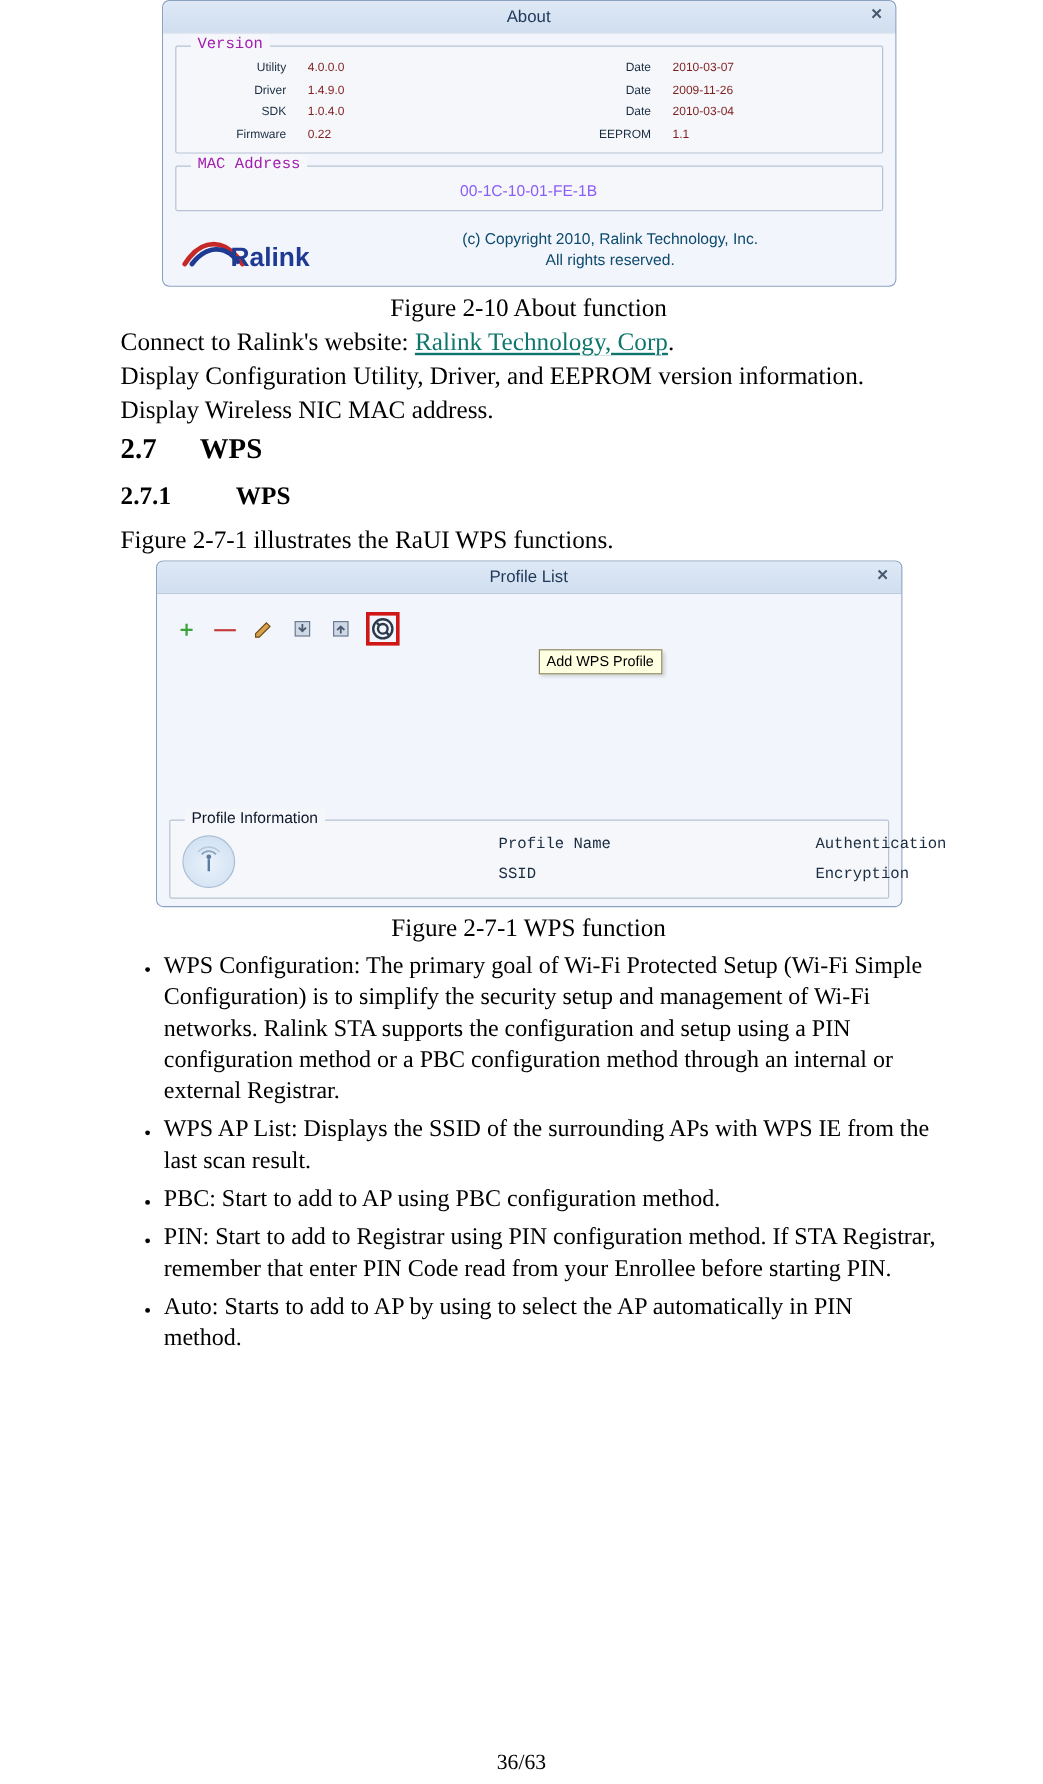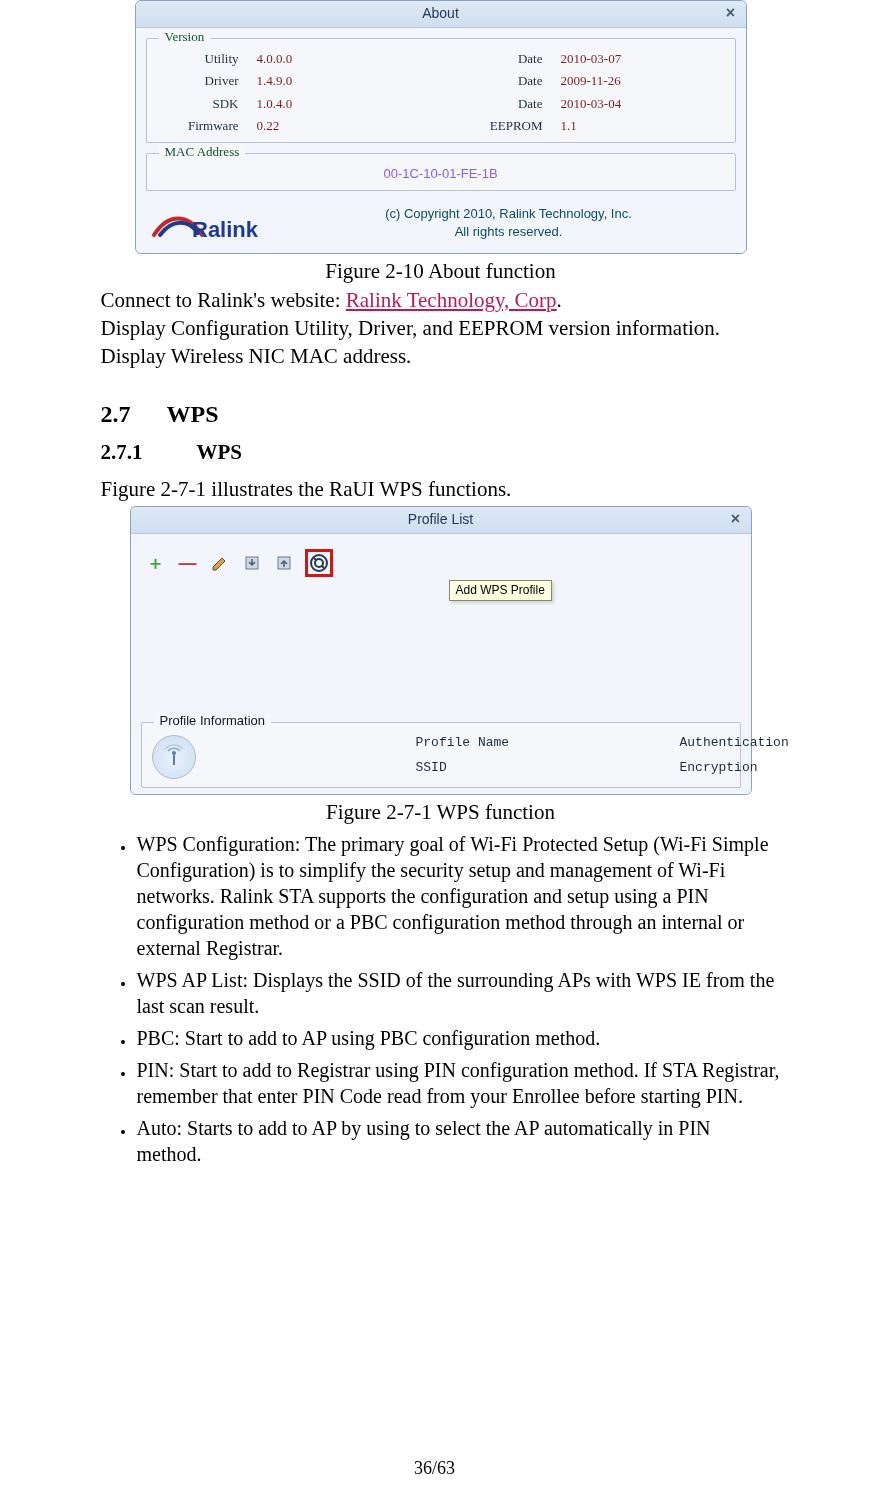--- a/index.html
+++ b/index.html
@@ -3,35 +3,35 @@
 <meta charset="utf-8">
 <style>
   html,body{margin:0;padding:0;background:#fff;color:#000;font-family:"Times New Roman",Times,serif;font-size:21px;line-height:1.25}
   .page{width:696px;margin:0 auto;padding:0 2px 40px 14px;box-sizing:border-box;position:relative;min-height:1487px}
   
   .win{border:1px solid #8aa3c4;border-radius:6px;background:linear-gradient(#eef3fb,#f7fafd);box-shadow:0 0 0 1px #fff inset;margin:0 auto;position:relative}
   .win-titlebar{background:linear-gradient(#dfe9f6,#d0deef);border-bottom:1px solid #b9c8dc;border-radius:6px 6px 0 0;display:flex;align-items:center;justify-content:center;height:26px;font-family:"Segoe UI",Tahoma,Arial,sans-serif;font-size:14px;color:#203a59;position:relative}
   .win-close{position:absolute;right:6px;top:4px;width:18px;height:18px;text-align:center;line-height:16px;color:#4a5a70;font-family:Arial,sans-serif;font-size:16px;font-weight:bold;cursor:pointer}
   .win-body{padding:10px 10px 6px 10px;background:#f2f5fb;border-radius:0 0 6px 6px}
   .groupbox{border:1px solid #b7c3d4;border-radius:2px;position:relative;padding:12px 10px 8px 10px;margin-bottom:10px;background:#f5f7fb}
-  .group-legend{position:absolute;top:-10px;left:12px;background:#f5f7fb;padding:0 6px;font-family:Liberation Serif, serif;font-size:13px;color:#14532d}
-  .grid2{display:grid;grid-template-columns:1fr 1fr;column-gap:40px;row-gap:6px;font-family:Liberation Serif, serif;font-size:13px;color:#1a2c40}
+  .group-legend{position:absolute;top:-10px;left:12px;background:#f5f7fb;padding:0 6px;font-family:Liberation Mono, monospace;font-size:13px;color:#a21caf}
+  .grid2{display:grid;grid-template-columns:1fr 1fr;column-gap:40px;row-gap:6px;font-family:Liberation Sans, sans-serif;font-size:10px;color:#1a2c40}
   .kv{display:grid;grid-template-columns:82px auto;column-gap:18px}
   .kv .k{text-align:right;color:#1a2c40}
   .kv .v{text-align:left;color:#7f1d1d}
   .center{text-align:center;font-family:"Segoe UI",Tahoma,Arial,sans-serif;font-size:13px;color:#8b5cf6}
   .logo-row{display:flex;align-items:flex-start;gap:16px;padding:4px 2px 2px 2px}
   .logo-row .copy{flex:1;text-align:center;font-family:Liberation Sans, sans-serif;font-size:13px;color:#0c4a6e;line-height:1.35}
   .ralink-logo{width:120px;height:40px;position:relative}
   .ralink-logo svg{width:120px;height:40px}
   .caption{text-align:center;margin:4px 0 2px 0}
   .body-text p{margin:2px 0}
-  a.link{color:#be185d;}
+  a.link{color:#0f766e;}
   h2,h3{font-family:"Times New Roman",Times,serif;font-weight:bold;margin:0}
-  h2{font-size:24px;margin-top:30px}
+  h2{font-size:24px;margin-top:6px}
   h3{font-size:21px;margin-top:10px;margin-bottom:10px}
   .sec-row{display:flex;gap:36px;align-items:baseline}
   .sub-row{display:flex;gap:54px;align-items:center}
   
   .toolbar{display:flex;align-items:center;gap:10px;height:34px;padding:2px 4px}
   .tbicon{width:22px;height:22px;display:flex;align-items:center;justify-content:center;font-family:Arial,sans-serif;font-size:18px;color:#3a556f}
   .plus{color:#3aa53a;font-weight:bold}
   .minus{color:#c23a3a;font-weight:bold}
   .highlight{border:3px solid #d01717;padding:0}
   .tooltip{position:absolute;left:318px;top:46px;background:#ffffe1;border:1px solid #8a8a6a;font-family:Tahoma,Arial,sans-serif;font-size:12px;color:#000;padding:2px 6px;box-shadow:2px 2px 3px rgba(0,0,0,.15)}

